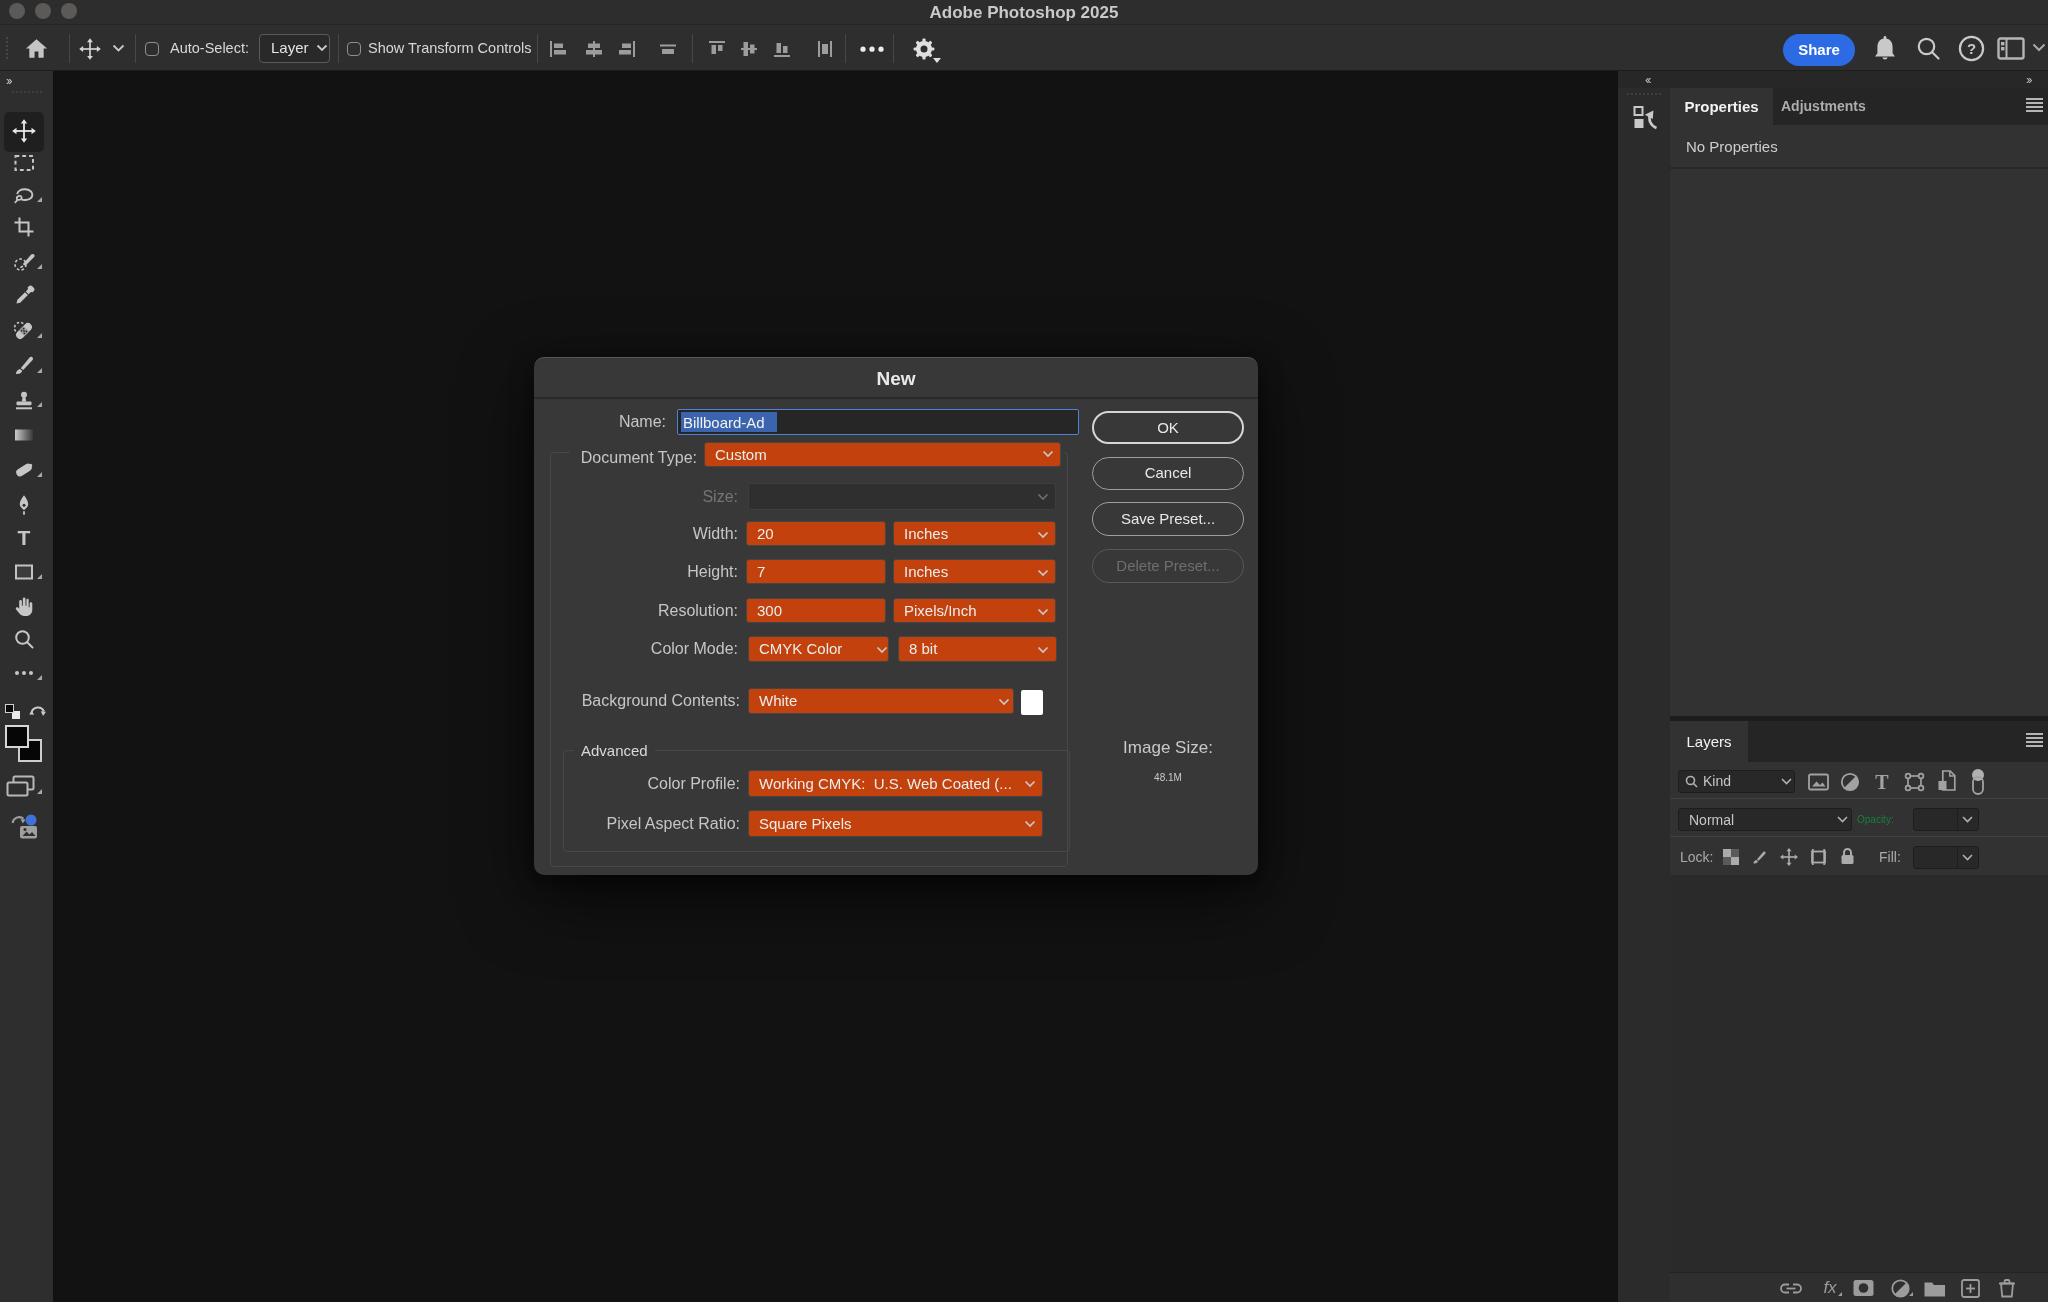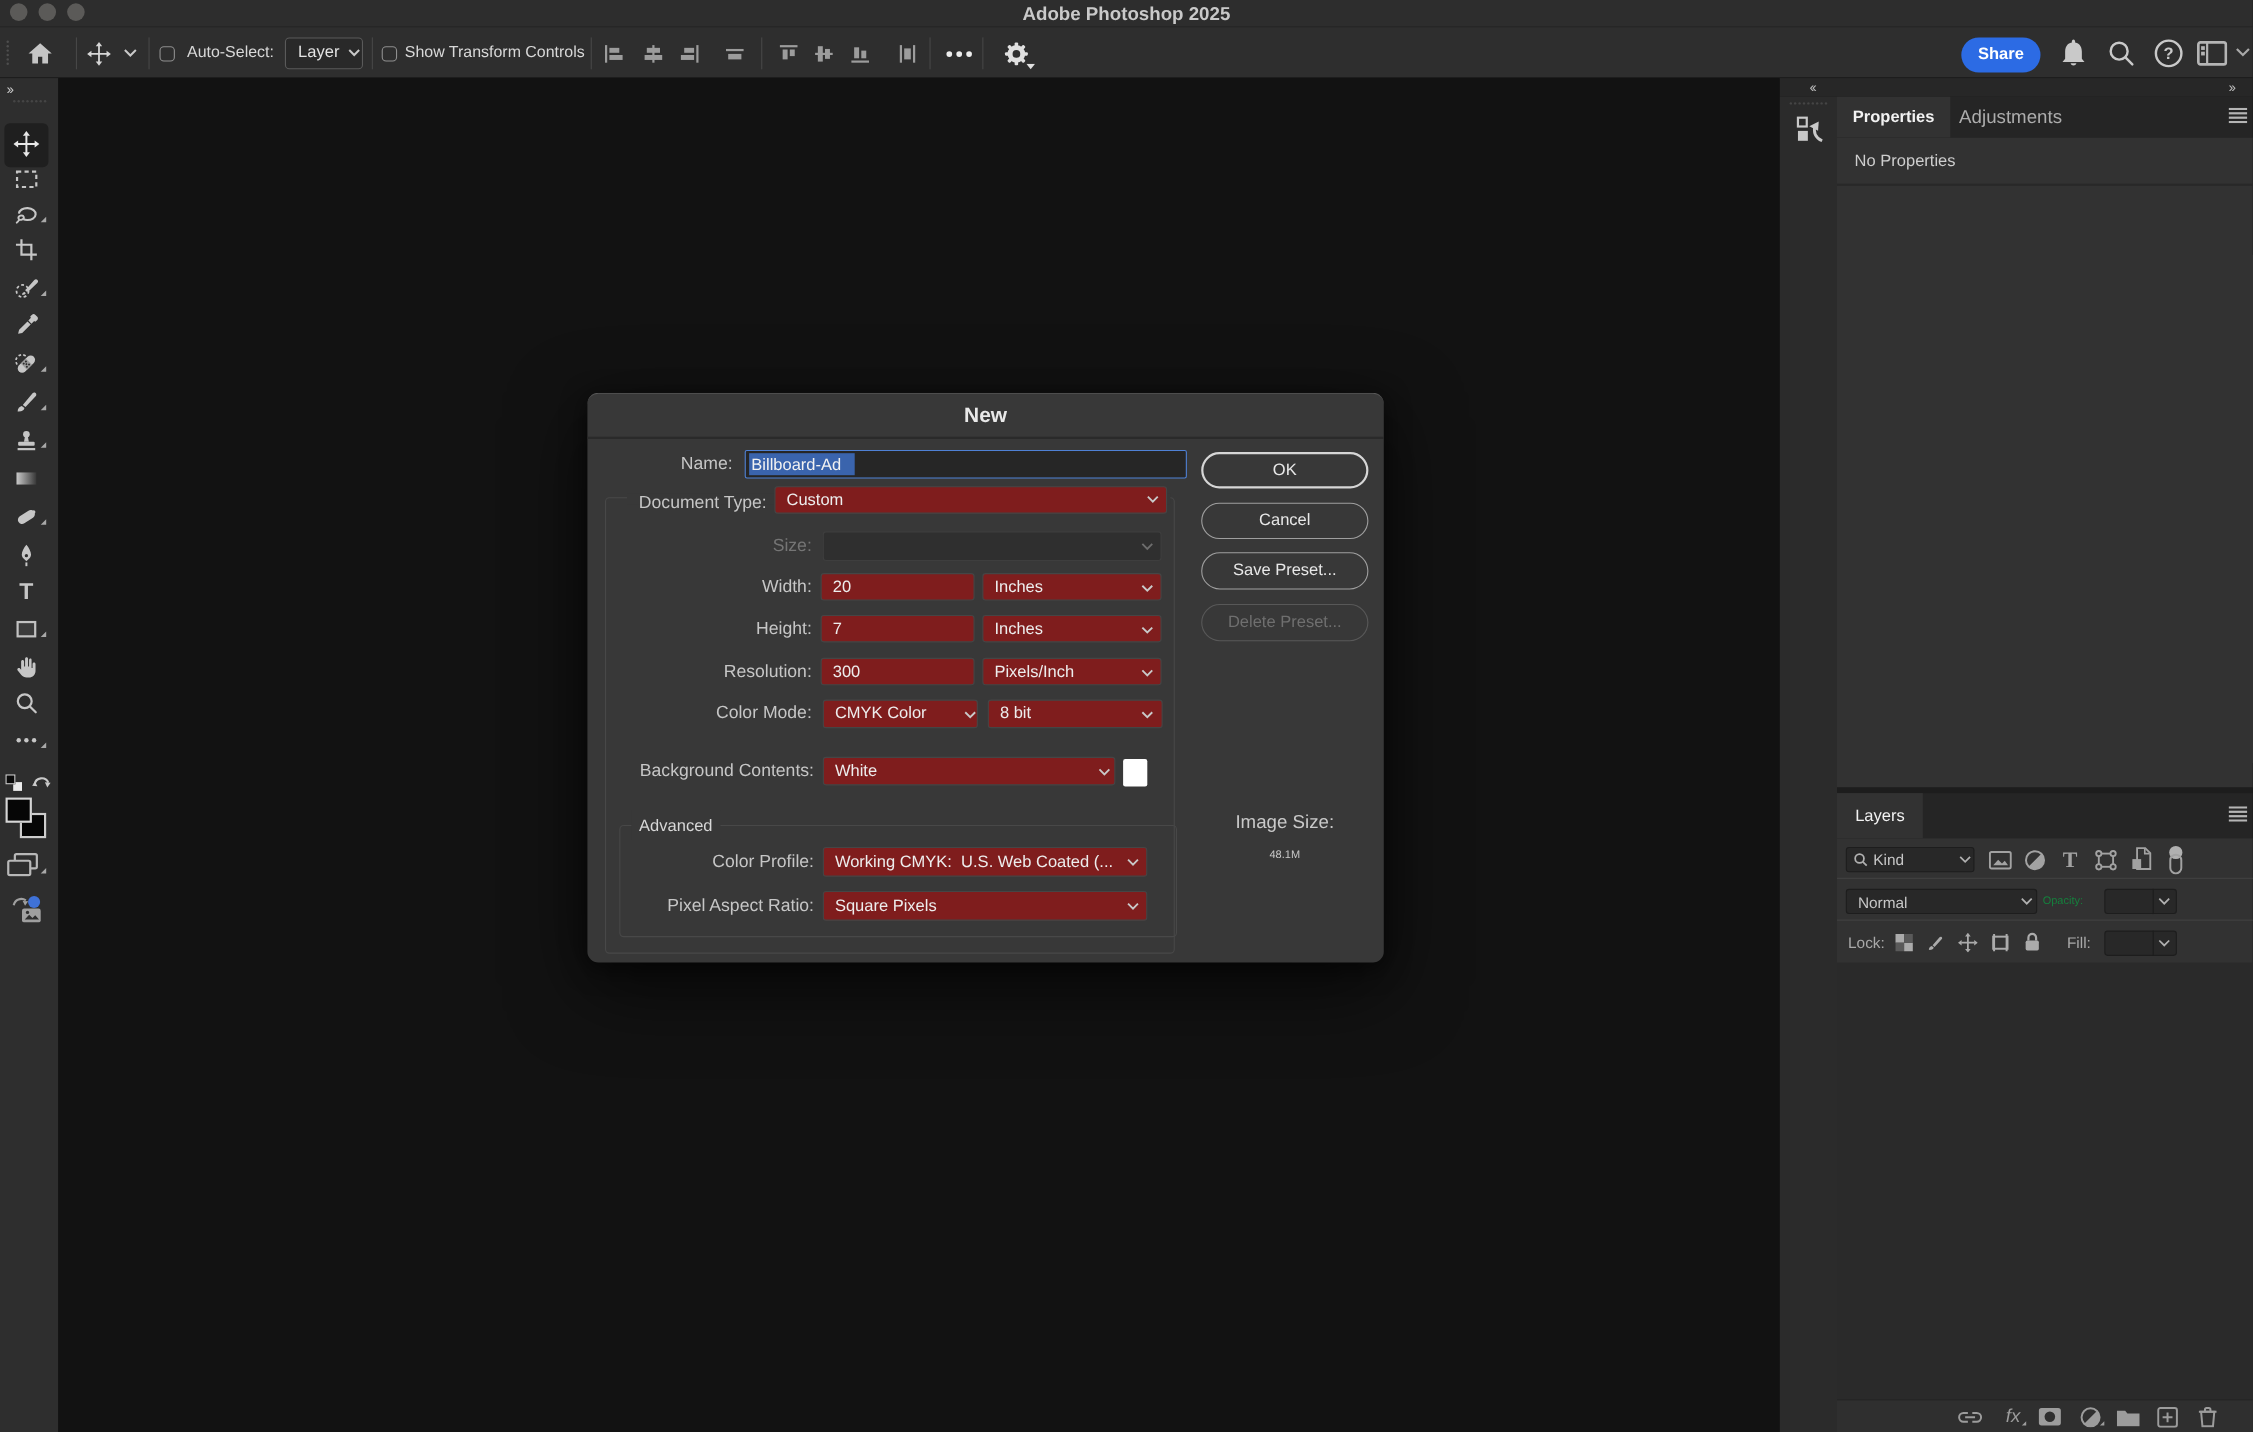--- a/index.html
+++ b/index.html
@@ -11,21 +11,21 @@
 .vsep{position:absolute;top:9px;width:1px;height:29px;background:#474747}
 .cbx{position:absolute;top:17px;width:14px;height:14px;border:1.5px solid #8f8f8f;border-radius:4px}
 .olbl{position:absolute;color:#d8d8d8;font-size:14.5px;line-height:47px;top:0}
 #layersel{position:absolute;left:259px;top:9px;width:71px;height:29px;border:1.5px solid #5a5a5a;border-radius:4px;background:#292929;color:#e3e3e3;font-size:15px;line-height:26px;padding-left:11px}
 #toolbar{position:absolute;left:0;top:71px;width:53px;height:1231px;background:#2e2e2e}
 #canvas{position:absolute;left:53px;top:71px;width:1565px;height:1231px;background:#121212}
 .toolsel{position:absolute;left:4px;top:41px;width:40px;height:40px;background:#1f1f1f;border-radius:5px}
 .flyout{position:absolute;width:0;height:0;border-left:5px solid transparent;border-bottom:5px solid #a8a8a8}
 #dialog{position:absolute;left:534px;top:357px;width:724px;height:518px;background:#383838;border-radius:10px;box-shadow:0 22px 70px rgba(0,0,0,.62),0 5px 22px rgba(0,0,0,.5);border-top:1px solid #585858}
 .dlbl{position:absolute;color:#c6c6c6;font-size:16px;text-align:right}
-.dsel{position:absolute;background:#7f1d1d;border:1px solid #454545;border-radius:3px;color:#ededed;font-size:15px;padding-left:10px;overflow:hidden;white-space:nowrap}
+.dsel{position:absolute;background:#c2410c;border:1px solid #454545;border-radius:3px;color:#ededed;font-size:15px;padding-left:10px;overflow:hidden;white-space:nowrap}
 .dch{position:absolute}
 .dbtn{position:absolute;border:1.5px solid #9f9f9f;border-radius:17px;color:#e8e8e8;font-size:15px;text-align:center}
 </style></head>
 <body>
 <div id="titlebar">
   <div class="dot" style="left:9px"></div>
   <div class="dot" style="left:35px"></div>
   <div class="dot" style="left:61px"></div>
   <div id="tbtitle">Adobe Photoshop 2025</div>
 </div>
@@ -355,21 +355,21 @@
     </g>
   </svg>
 <svg class="abs" style="left:1632px;top:103px" width="28" height="28" viewBox="0 0 28 28">
     <rect x="2.5" y="4" width="8" height="8" fill="none" stroke="#c9c9c9" stroke-width="2"></rect>
     <rect x="2.5" y="16" width="9" height="9" fill="#c9c9c9"></rect>
     <path d="M24.5 25c-6-2.5-8.5-8-6.3-14" stroke="#c9c9c9" stroke-width="2.6" fill="none"></path>
     <path d="M12.8 11.8l8.6-4.4-.6 8.5z" fill="#c9c9c9"></path>
   </svg>
 <div class="abs" style="left:1670px;top:88px;width:378px;height:37px;background:#252525"></div>
 <div class="abs" style="left:1670px;top:88px;width:103px;height:37px;background:#323232;color:#f2f2f2;font-size:15px;font-weight:bold;text-align:center;line-height:37px">Properties</div>
-<div class="abs" style="left:1781px;top:88px;height:37px;color:#adadad;font-size:17px;font-weight:normal;line-height:37px">Adjustments</div>
+<div class="abs" style="left:1781px;top:88px;height:37px;color:#adadad;font-size:14px;font-weight:bold;line-height:37px">Adjustments</div>
 <svg class="abs" style="left:2026px;top:98px" width="17" height="14">
     <g fill="#b5b5b5">
       <rect x="0" y="0" width="17" height="2"></rect>
       <rect x="0" y="4" width="17" height="2"></rect>
       <rect x="0" y="8" width="17" height="2"></rect>
       <rect x="0" y="12" width="17" height="2"></rect>
     </g>
   </svg>
 <div class="abs" style="left:1670px;top:125px;width:378px;height:591px;background:#323232"></div>
 <div class="abs" style="left:1686px;top:125px;height:43px;color:#cecece;font-size:15px;line-height:43px">No Properties</div>

